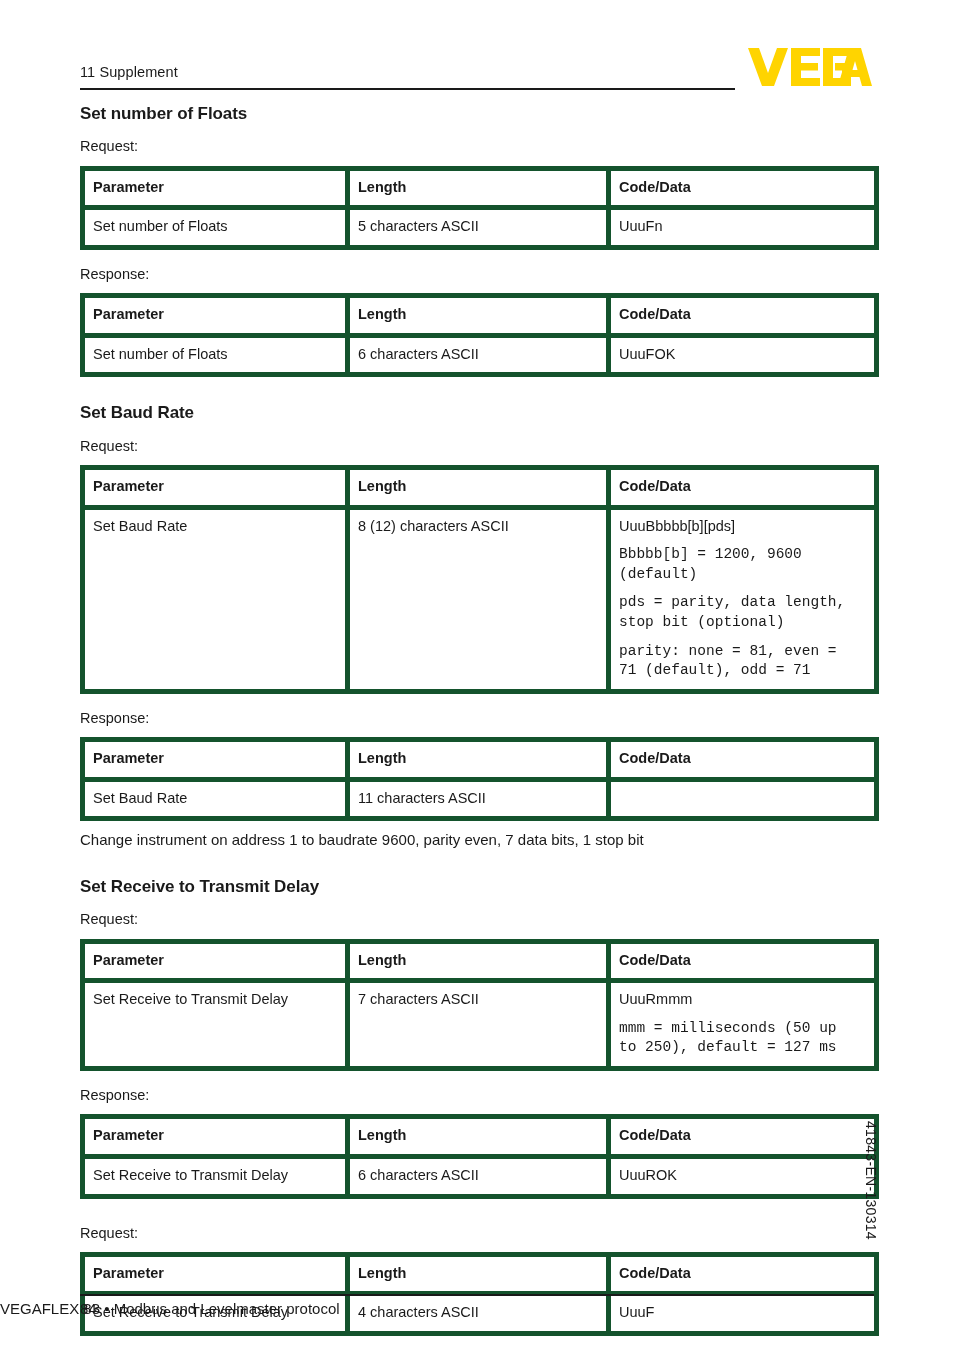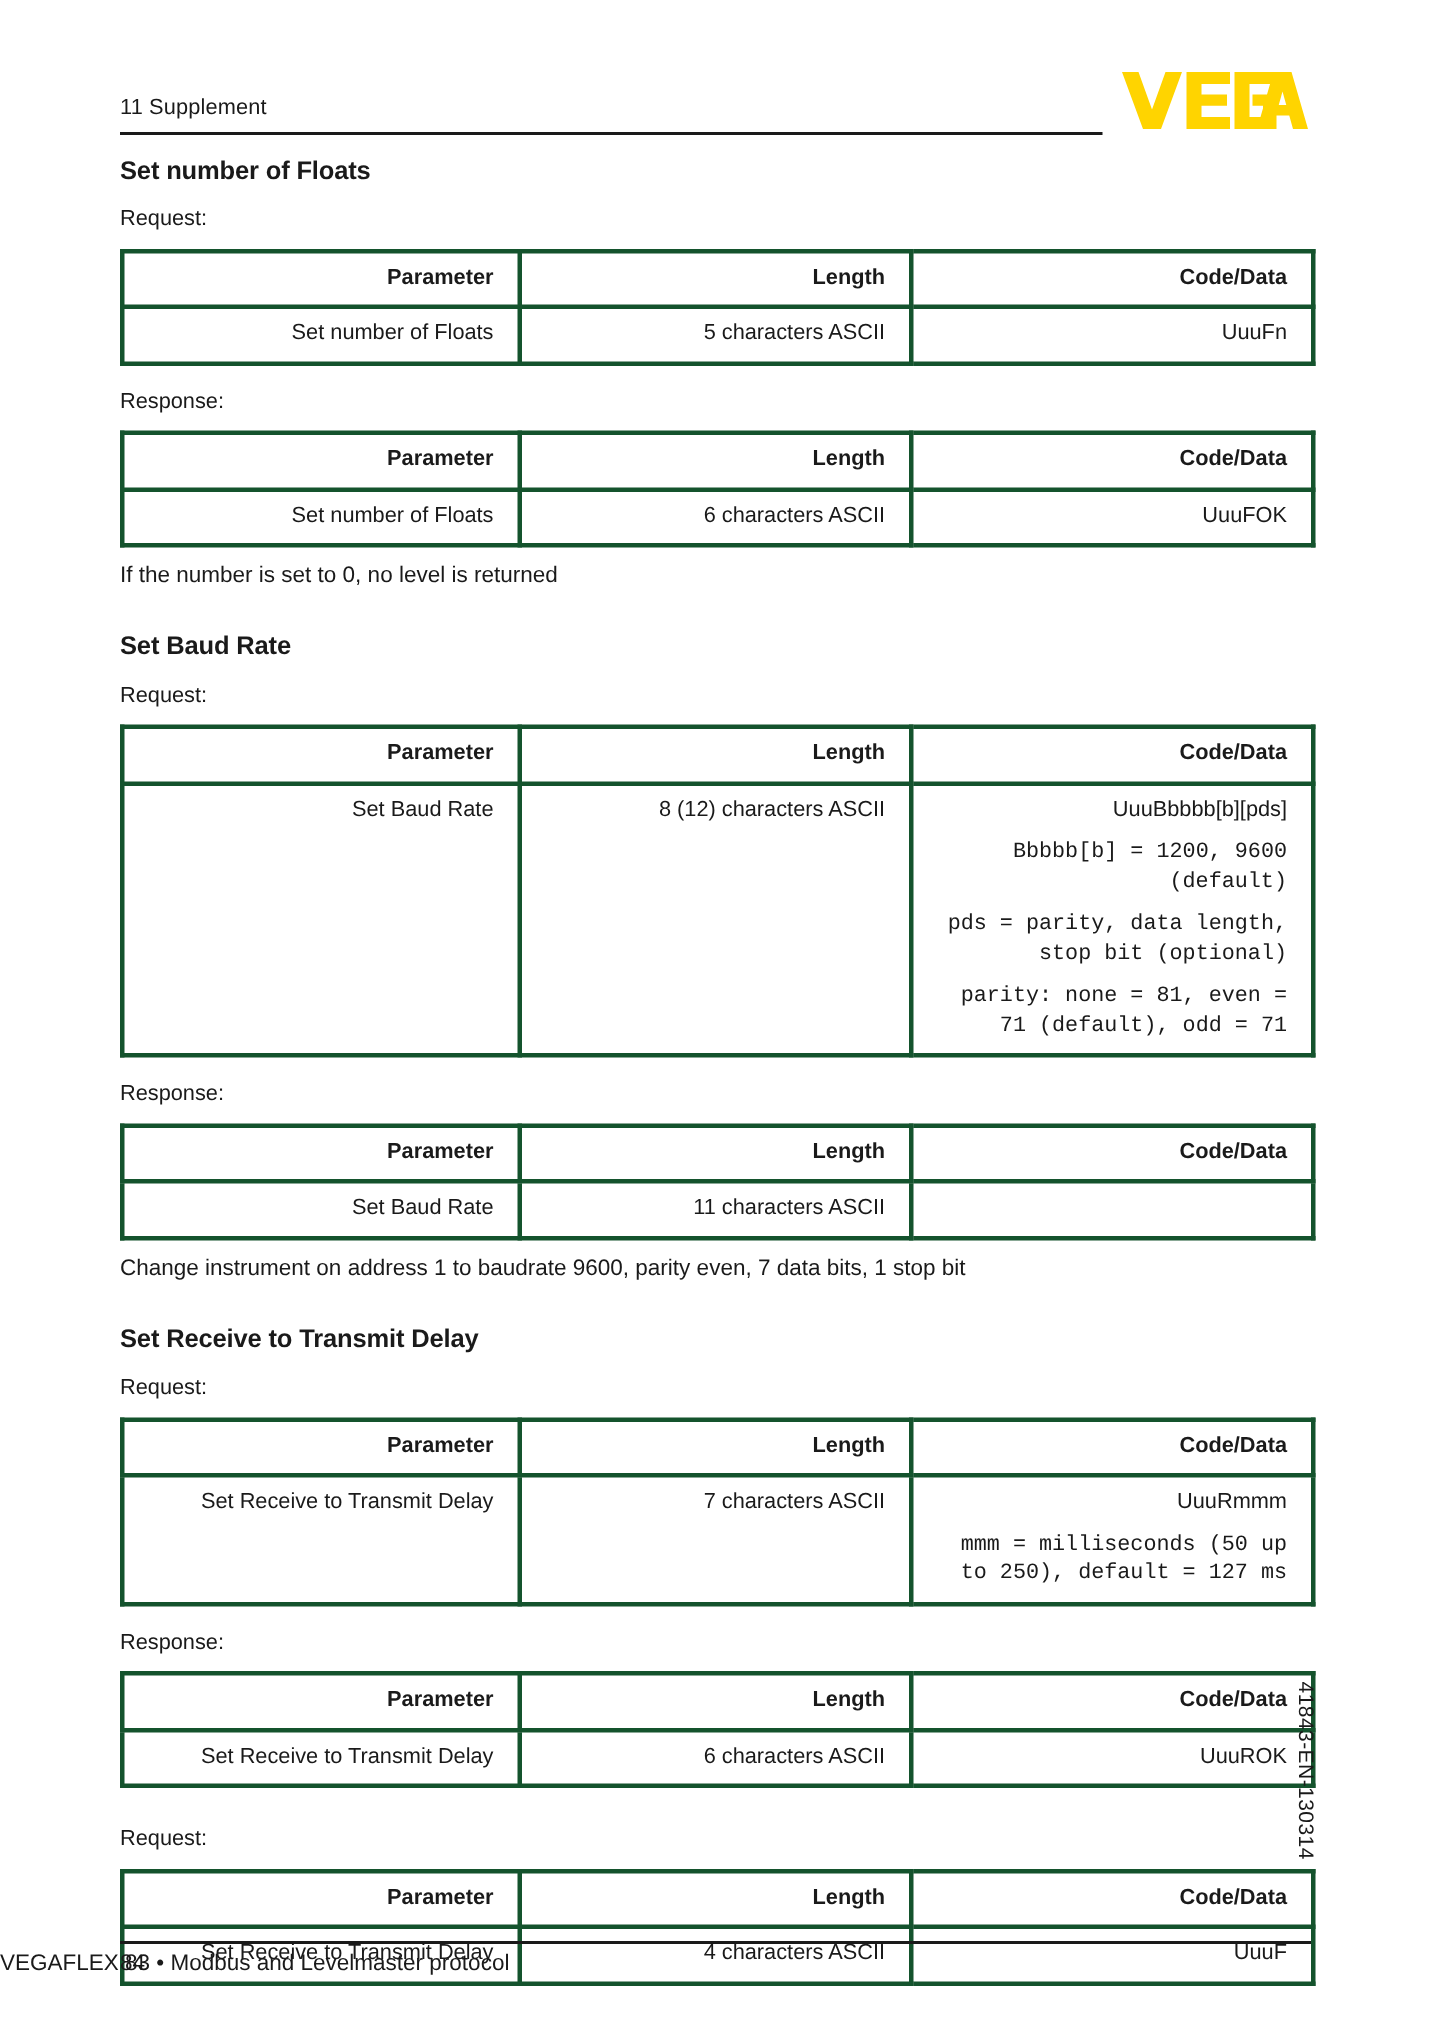--- a/index.html
+++ b/index.html
@@ -81,24 +81,24 @@
 
   
   table.spec {
     border-collapse: collapse;
     width: 794px;
     table-layout: fixed;
     margin: 0;
   }
   table.spec th,
   table.spec td {
-    border: 3px solid #14532d;
+    border: 5px solid #14532d;
     padding: 7px 16px 8px 8px;
     font-size: 14.5px;
-    text-align: right;
+    text-align: left;
     vertical-align: top;
     line-height: 1.35;
   }
   table.spec th {
     font-weight: bold;
   }
   table.spec col.c1 { width: 265px; }
   table.spec col.c2 { width: 261px; }
   table.spec col.c3 { width: 268px; }
 
@@ -215,21 +215,20 @@
         </thead>
         <tbody>
           <tr>
             <td>Set number of Floats</td>
             <td>6 characters ASCII</td>
             <td>UuuFOK</td>
           </tr>
         </tbody>
       </table>
 
-      <p class="note">If the number is set to 0, no level is returned</p>
     </div>
 
     <div class="section">
       <h2 class="section-title">Set Baud Rate</h2>
 
       <p class="sub-label">Request:</p>
       <table class="spec">
         <colgroup>
             <col class="c1">
             <col class="c2">

